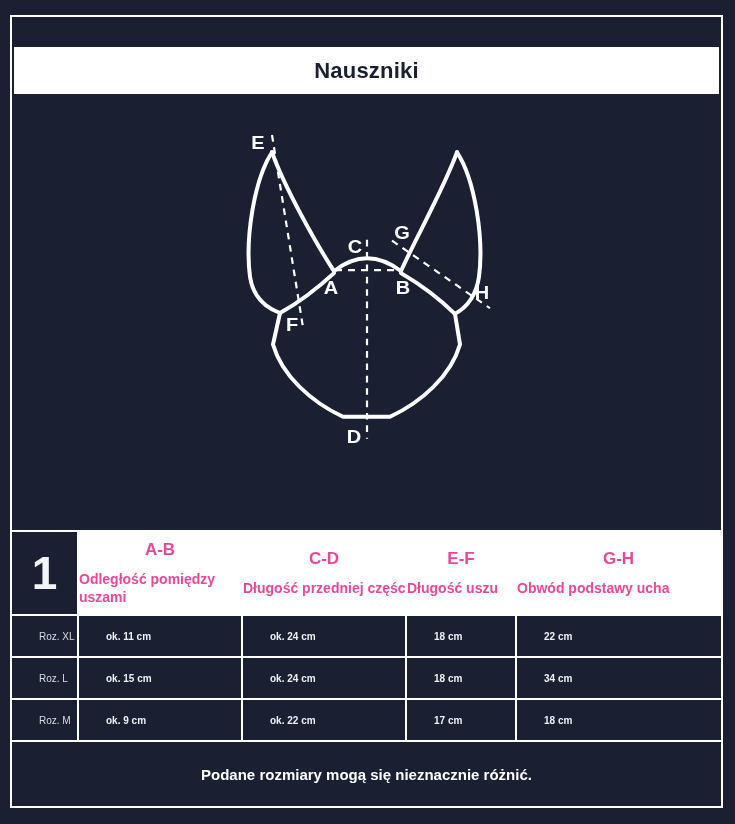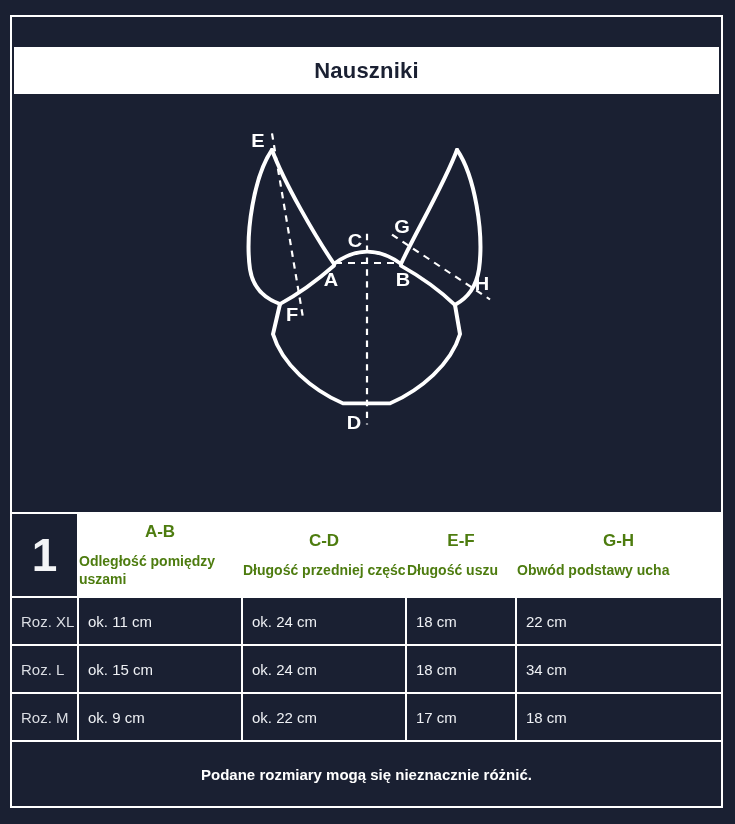--- a/index.html
+++ b/index.html
@@ -31,37 +31,37 @@
   }
   table.size-table th, table.size-table td{
     box-sizing:border-box;padding:0;overflow:hidden;
   }
   tr.hrow th{height:84px;border:2px solid #ffffff;vertical-align:middle;}
   th.corner{
     background:transparent;color:#f3f4f6;
     font-size:46px;font-weight:700;text-align:center;padding-bottom:4px;
   }
   th.hcell{
-    background:#ffffff;color:#4d7c0f;vertical-align:top;
+    background:#ffffff;color:#ec4899;vertical-align:top;
     border-left:2px solid #1a2032;border-right:2px solid #1a2032;
     padding:12px 8px 6px 8px;text-align:left;
   }
   th.hcell .code{
     text-align:center;font-size:17px;font-weight:700;margin-bottom:10px;
   }
   th.hcell .desc{
     font-size:14px;font-weight:700;line-height:1.3;
   }
   th.hcell.oneline .desc{white-space:nowrap;}
   tr.drow td{
-    height:48px;border:2px solid #ffffff;vertical-align:middle;
-    font-size:15px;padding-left:9px;
+    height:42px;border:2px solid #ffffff;vertical-align:middle;
+    font-size:10px;padding-left:27px;
   }
   td.scell{color:#d9dce2;font-weight:400;}
-  td.dcell{color:#eef0f4;font-weight:400;}
+  td.dcell{color:#eef0f4;font-weight:700;}
   tr.frow td{
     height:65px;border:none;border-top:2px solid #ffffff;
     text-align:center;vertical-align:middle;
     font-size:15px;font-weight:700;color:#ffffff;
   }
   tr.hrow th:first-child, tr.drow td:first-child{border-left:none;}
   tr.drow td:last-child{border-right:none;}
   tr.hrow th:first-child{border-top:2px solid #ffffff;}
 </style>
 </head>

